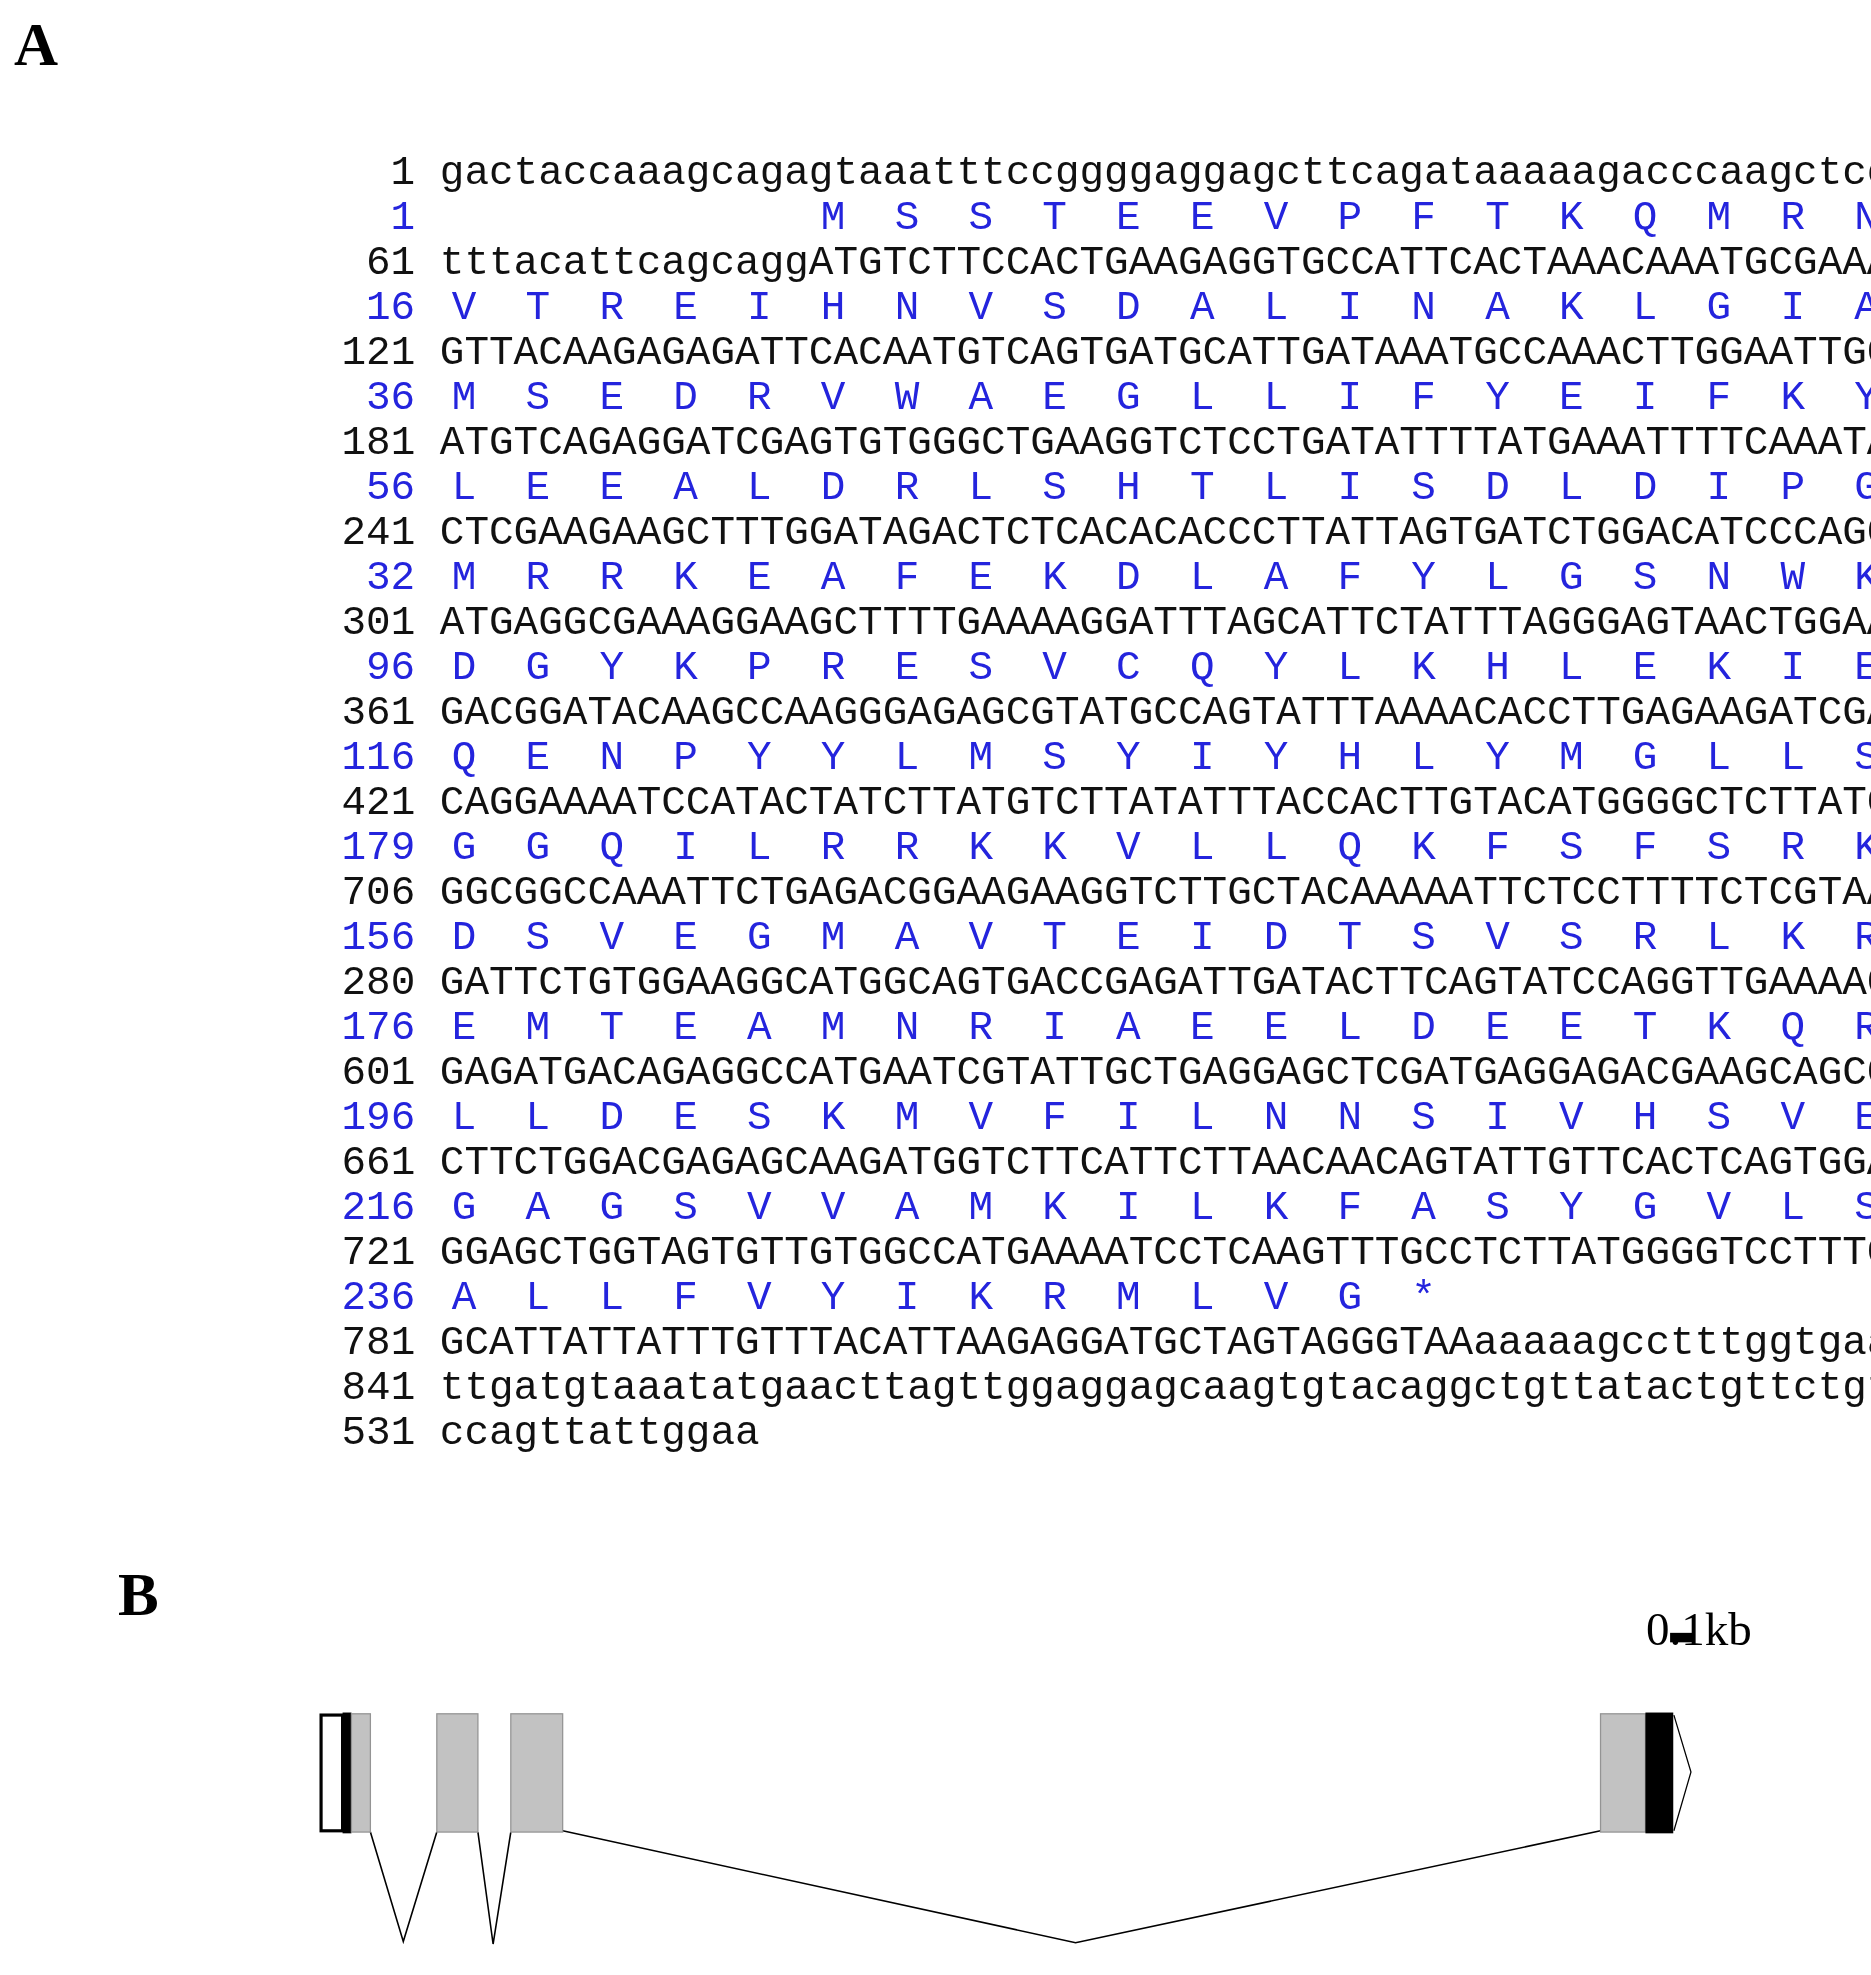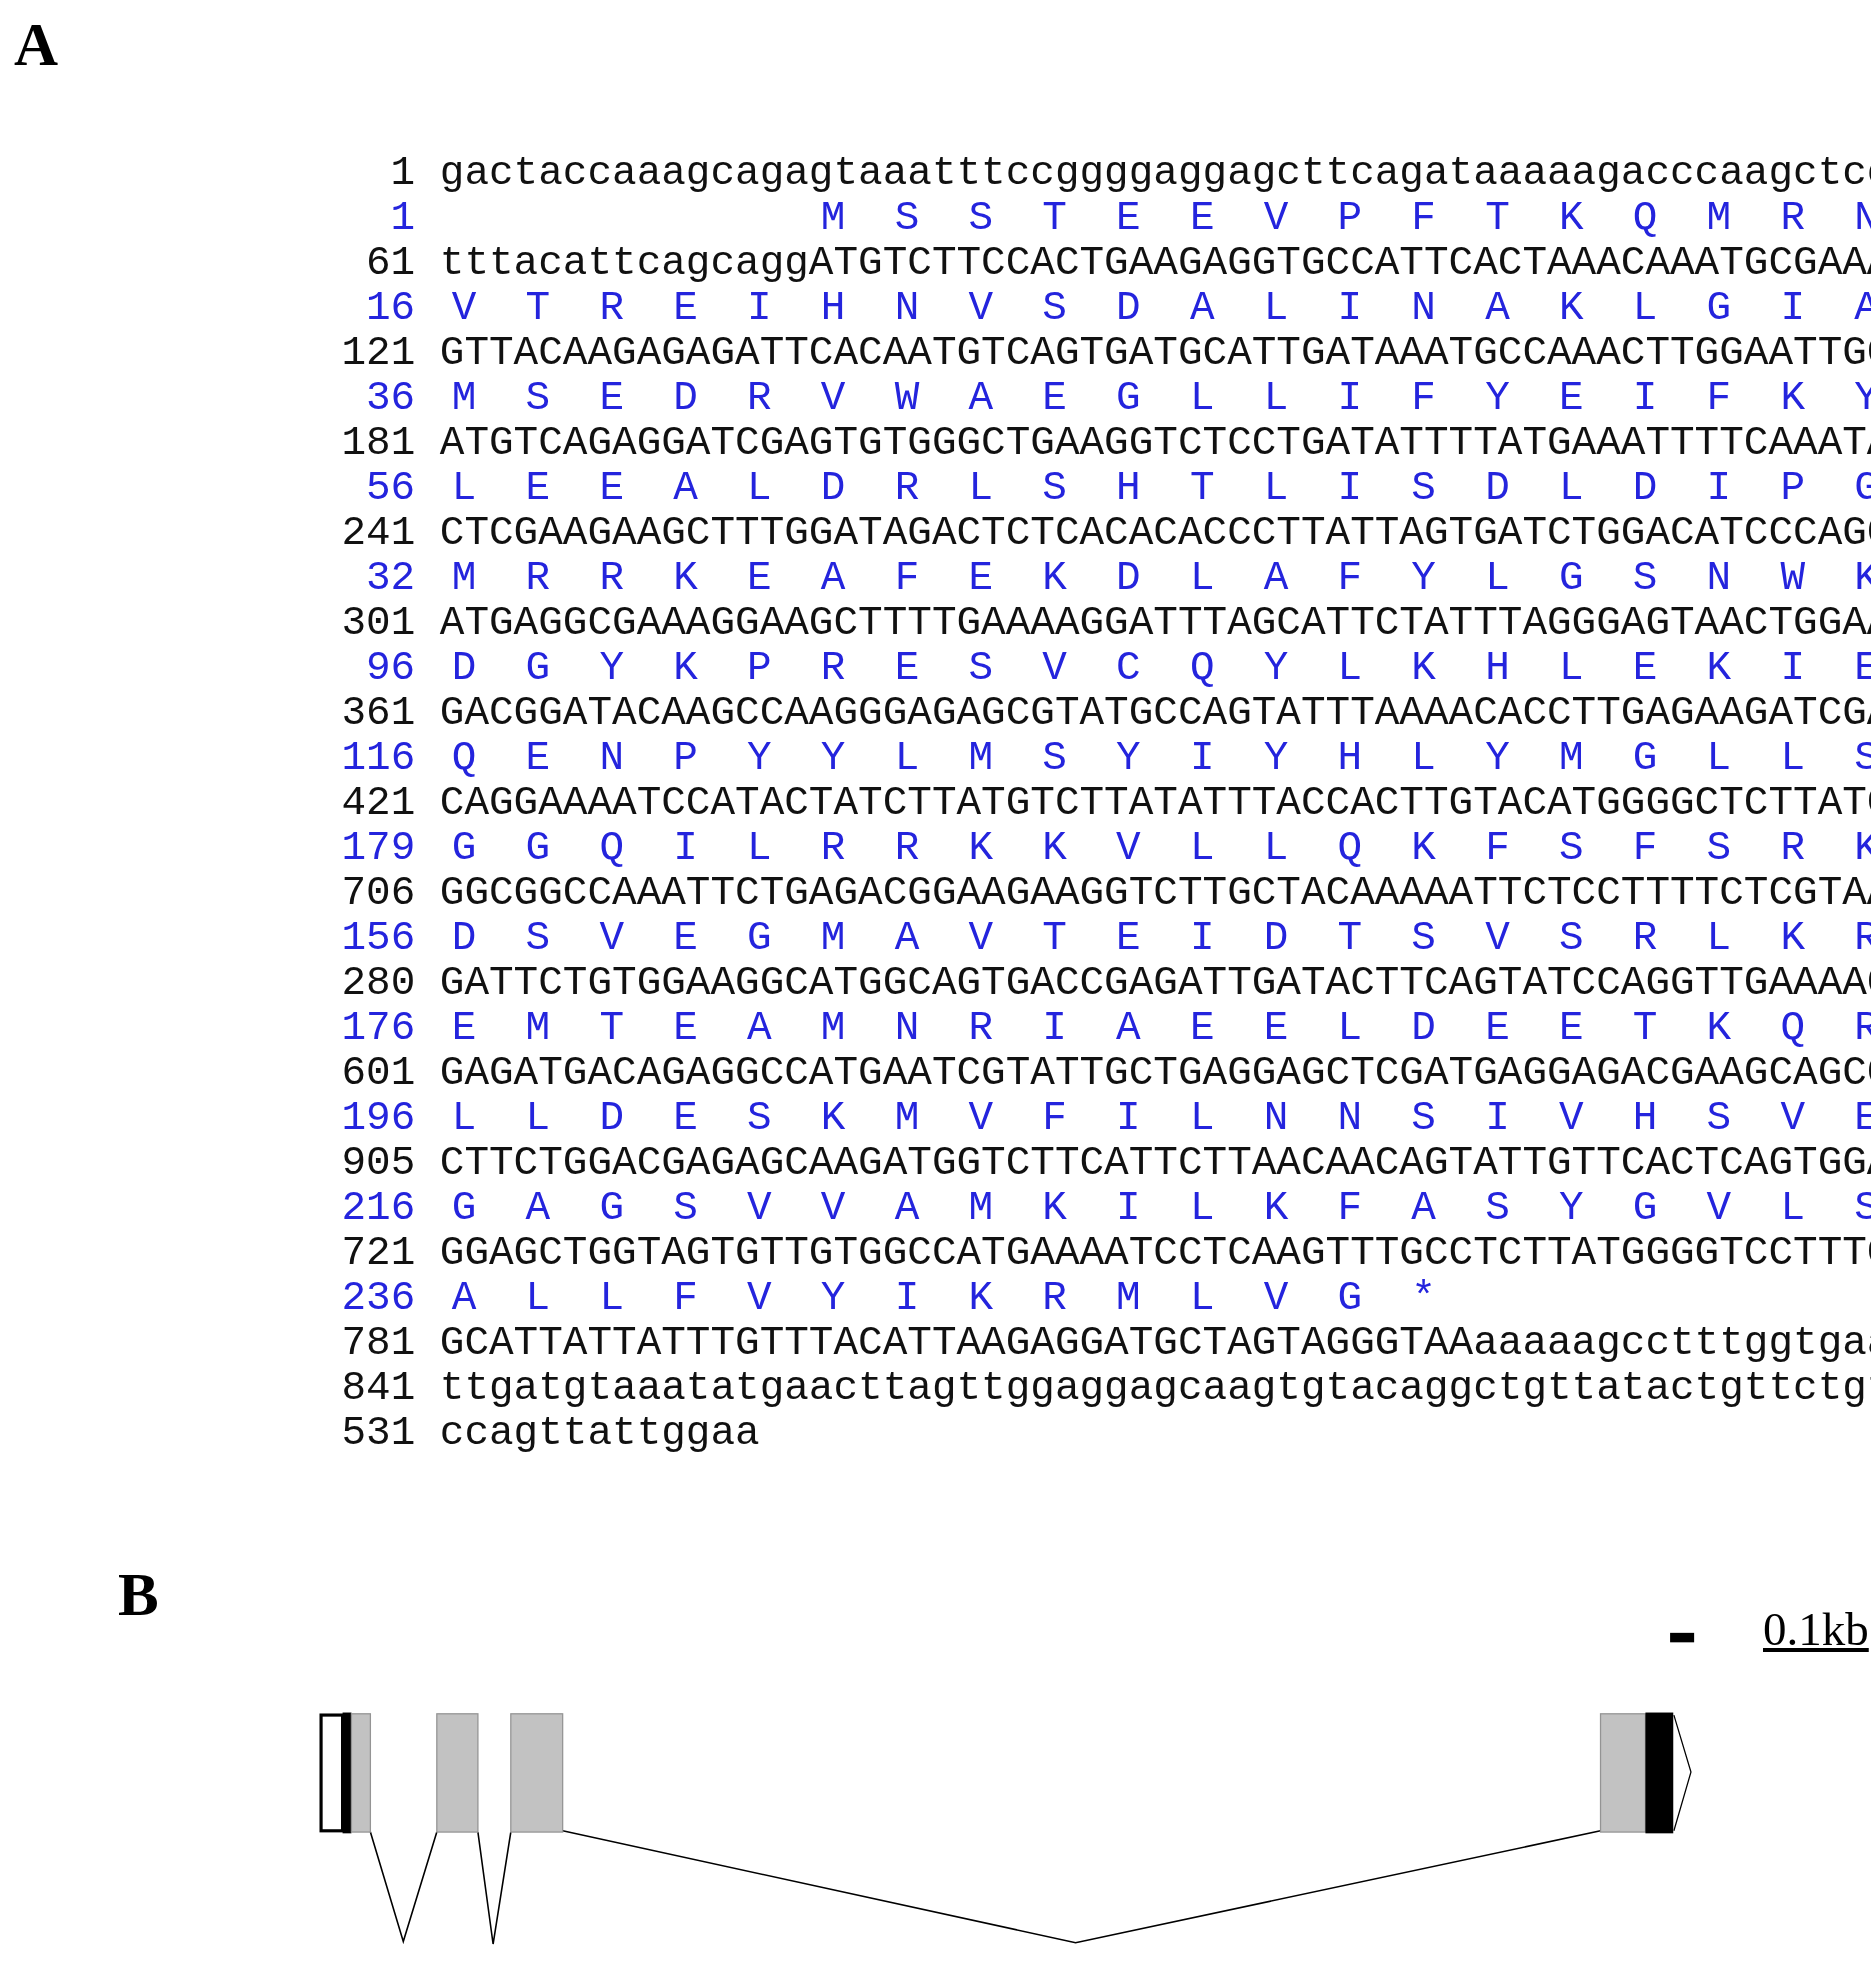--- a/index.html
+++ b/index.html
@@ -36,26 +36,25 @@
     text-align: right;
   }
   .seq-text { white-space: pre; margin-left: 1ch; }
   .seq-row.aa { color: var(--aa-blue, #2424dd); }
   .seq-row.aa .seq-text { margin-left: calc(1ch + 12px); }
 
   #gene-diagram { position: absolute; left: 0; top: 1519px; }
 
   #scalebar-label {
     position: absolute;
-    left: 1763px; top: 1606px;
+    left: 1646px; top: 1606px;
     font-family: "Liberation Serif", serif;
     font-size: 47px;
     color: #000;
     line-height: 1;
-    text-decoration: underline;
   }
 </style>
 </head>
 <body>
 
 <div id="panel-a-label" class="panel-label">A</div>
 
 <div id="sequence-block">
   <div class="seq-row nt">
     <span class="seq-num">1</span><span class="seq-text">gactaccaaagcagagtaaatttccggggaggagcttcagataaaaagacccaagctcct</span>
@@ -139,21 +138,21 @@
 
   <div class="seq-row nt">
     <span class="seq-num">601</span><span class="seq-text">GAGATGACAGAGGCCATGAATCGTATTGCTGAGGAGCTCGATGAGGAGACGAAGCAGCGA</span>
   </div>
 
   <div class="seq-row aa">
     <span class="seq-num">196</span><span class="seq-text">L  L  D  E  S  K  M  V  F  I  L  N  N  S  I  V  H  S  V  E</span>
   </div>
 
   <div class="seq-row nt">
-    <span class="seq-num">905</span><span class="seq-text">CTTCTGGACGAGAGCAAGATGGTCTTCATTCTTAACAACAGTATTGTTCACTCAGTGGAA</span>
+    <span class="seq-num">661</span><span class="seq-text">CTTCTGGACGAGAGCAAGATGGTCTTCATTCTTAACAACAGTATTGTTCACTCAGTGGAA</span>
   </div>
 
   <div class="seq-row aa">
     <span class="seq-num">216</span><span class="seq-text">G  A  G  S  V  V  A  M  K  I  L  K  F  A  S  Y  G  V  L  S</span>
   </div>
 
   <div class="seq-row nt">
     <span class="seq-num">721</span><span class="seq-text">GGAGCTGGTAGTGTTGTGGCCATGAAAATCCTCAAGTTTGCCTCTTATGGGGTCCTTTCT</span>
   </div>
 

